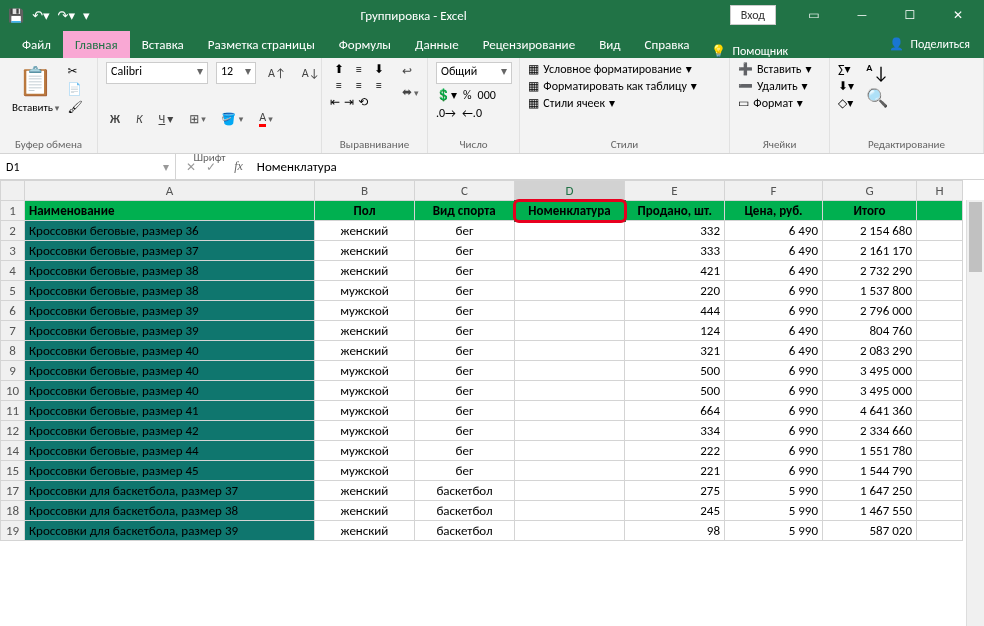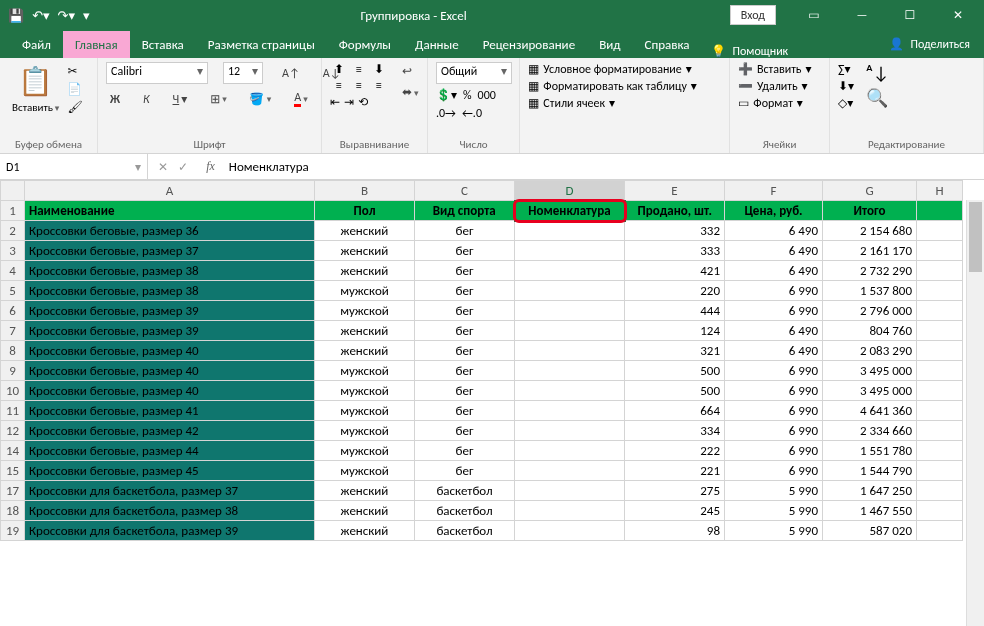--- a/index.html
+++ b/index.html
@@ -15,31 +15,31 @@
 .tab { padding:6px 12px; color:#fff; font-size:13px; cursor:pointer; }
 .tab.active { background:#f9a8d4; color:#217346; }
 .share { margin-left:auto; padding:0 14px; color:#fff; display:flex; align-items:center; gap:6px; height:100%; }
 .ribbon { height:96px; background:#f3f3f3; border-bottom:1px solid #d4d4d4; display:flex; font-size:12px; }
 .group { border-right:1px solid #e1e1e1; padding:4px 8px 2px; display:flex; flex-direction:column; justify-content:space-between; }
 .group-title { text-align:center; color:#666; font-size:11px; padding-top:2px; }
 .group-body { display:flex; gap:4px; align-items:flex-start; flex:1; }
 .clipboard-main { display:flex; flex-direction:column; align-items:center; gap:2px; padding:2px 4px; }
 .clipboard-side { display:flex; flex-direction:column; gap:4px; padding-top:2px; }
 .big-ico { font-size:28px; }
-.font-row { display:flex; gap:15px; align-items:center; margin-bottom:0; }
+.font-row { display:flex; gap:8px; align-items:center; margin-bottom:20px; }
 .font-select { border:1px solid #ccc; background:#fff; padding:1px 18px 1px 4px; font-size:12px; height:22px; position:relative; }
 .font-select::after { content:"▾"; position:absolute; right:4px; color:#666; }
 .icon-btn { padding:2px 4px; cursor:pointer; color:#444; display:inline-flex; align-items:center; gap:2px; }
 .align-grid { display:grid; grid-template-columns:repeat(3,18px); gap:2px; }
 .align-grid span { text-align:center; }
 .vert-col { display:flex; flex-direction:column; gap:3px; }
 .styles-list { display:flex; flex-direction:column; gap:3px; font-size:12px; }
 .styles-list div { display:flex; align-items:center; gap:4px; white-space:nowrap; }
 .namebox-row { height:26px; border-bottom:1px solid #d4d4d4; display:flex; align-items:center; background:#fff; }
-.namebox { width:148px; border-right:1px solid #d4d4d4; padding:0 6px; height:100%; display:flex; align-items:center; position:relative; }
+.namebox { width:176px; border-right:1px solid #d4d4d4; padding:0 6px; height:100%; display:flex; align-items:center; position:relative; }
 .namebox::after { content:"▾"; position:absolute; right:6px; color:#999; }
 .fx-btns { display:flex; gap:10px; padding:0 10px; color:#999; }
 .fx-label { font-style:italic; font-family:"Times New Roman"; color:#666; padding:0 8px; }
 .formula-input { flex:1; padding:0 6px; border:none; outline:none; font-size:13px; }
 .grid-area { position:relative; height:446px; overflow:hidden; background:#fff; }
 table.grid { border-collapse:collapse; table-layout:fixed; }
 .grid th, .grid td { border:1px solid #d4d4d4; font-size:13px; height:20px; }
 .grid .corner { width:24px; background:#f0f0f0; }
 .grid th.colhdr { background:#f0f0f0; text-align:center; font-weight:normal; color:#555; }
 .grid th.rowhdr { width:24px; background:#f0f0f0; text-align:center; font-weight:normal; color:#555; }
@@ -182,20 +182,21 @@
   </div>
 
   <div class="group" style="width:210px;">
     <div class="group-body">
       <div class="styles-list">
         <div><span>▦</span><span>Условное форматирование</span>▾</div>
         <div><span>▦</span><span>Форматировать как таблицу</span>▾</div>
         <div><span>▦</span><span>Стили ячеек</span>▾</div>
       </div>
     </div>
+    <div class="group-title">Стили</div>
   </div>
 
   <div class="group" style="width:100px;">
     <div class="group-body">
       <div class="styles-list">
         <div><span>➕</span><span>Вставить</span>▾</div>
         <div><span>➖</span><span>Удалить</span>▾</div>
         <div><span>▭</span><span>Формат</span>▾</div>
       </div>
     </div>

